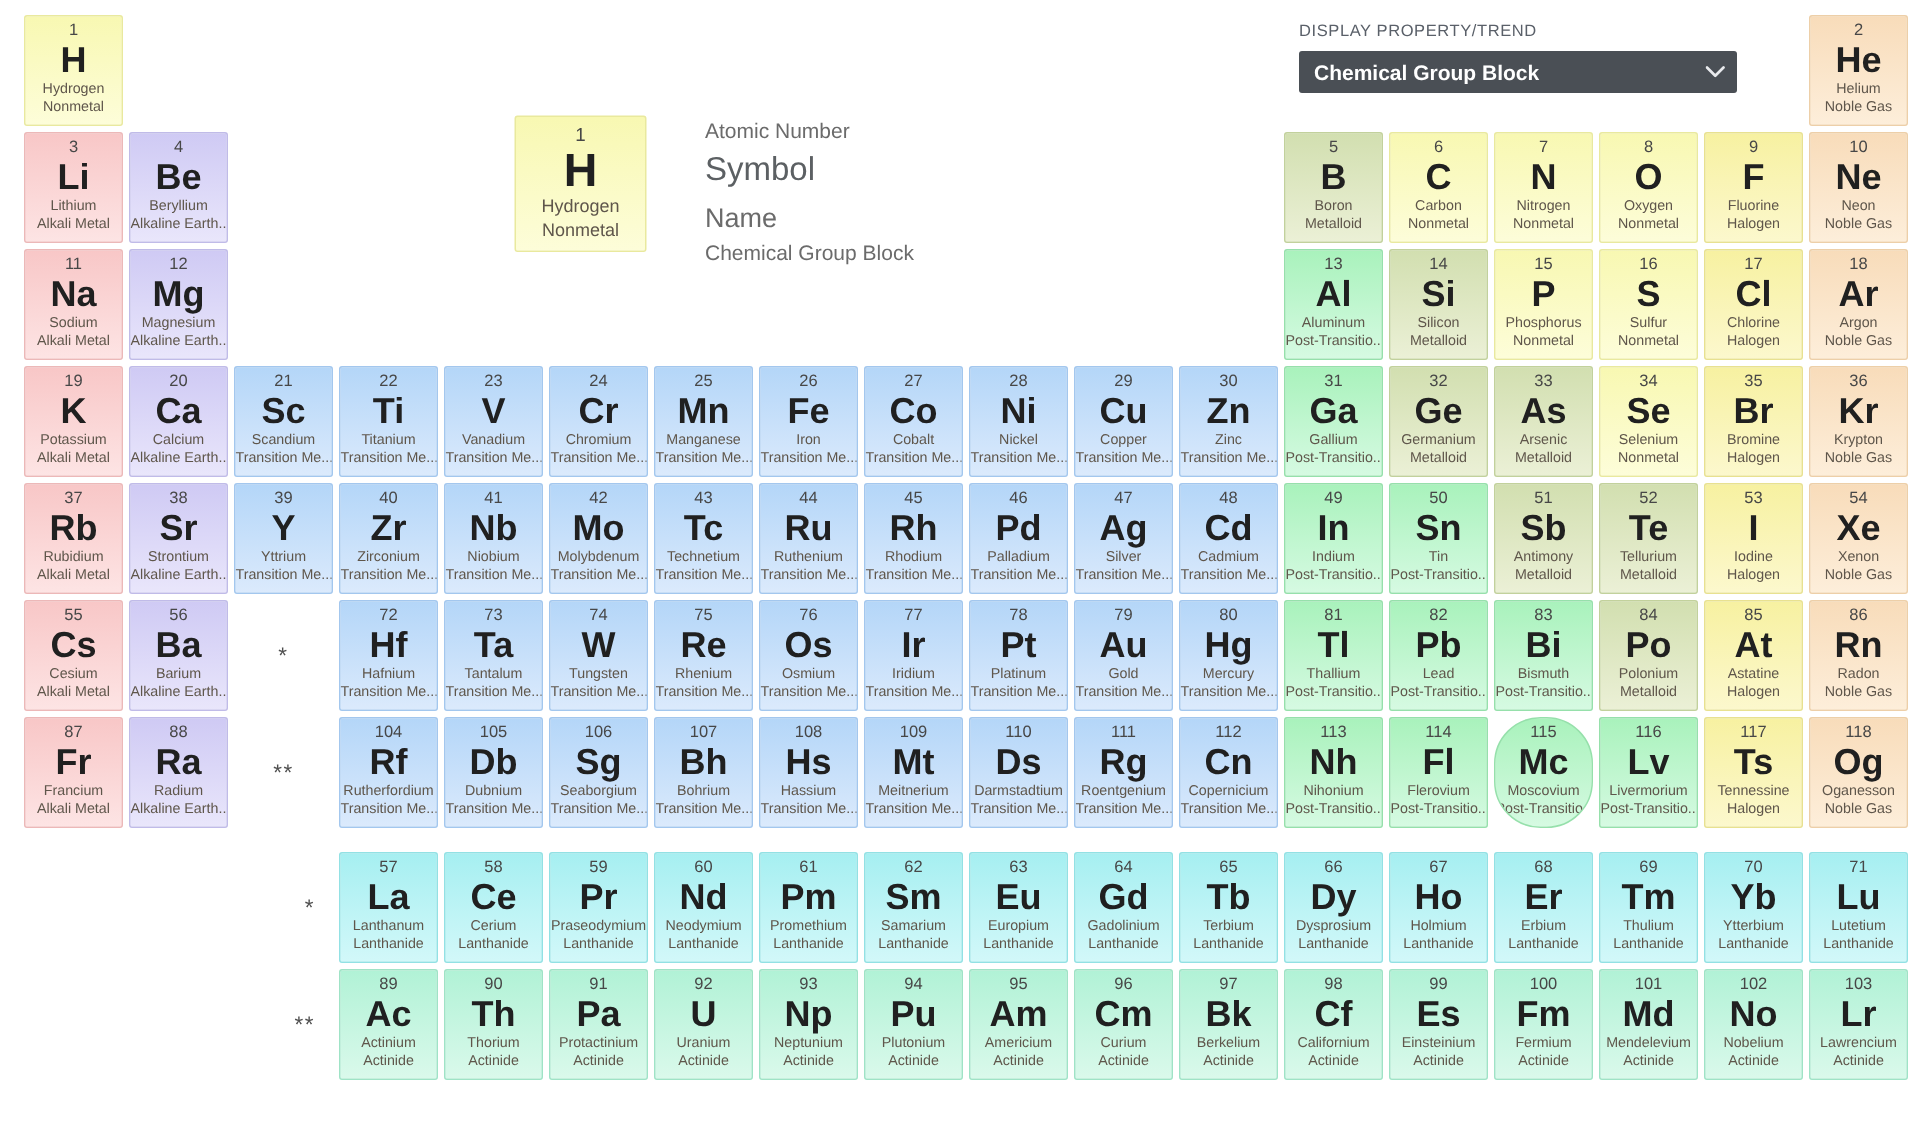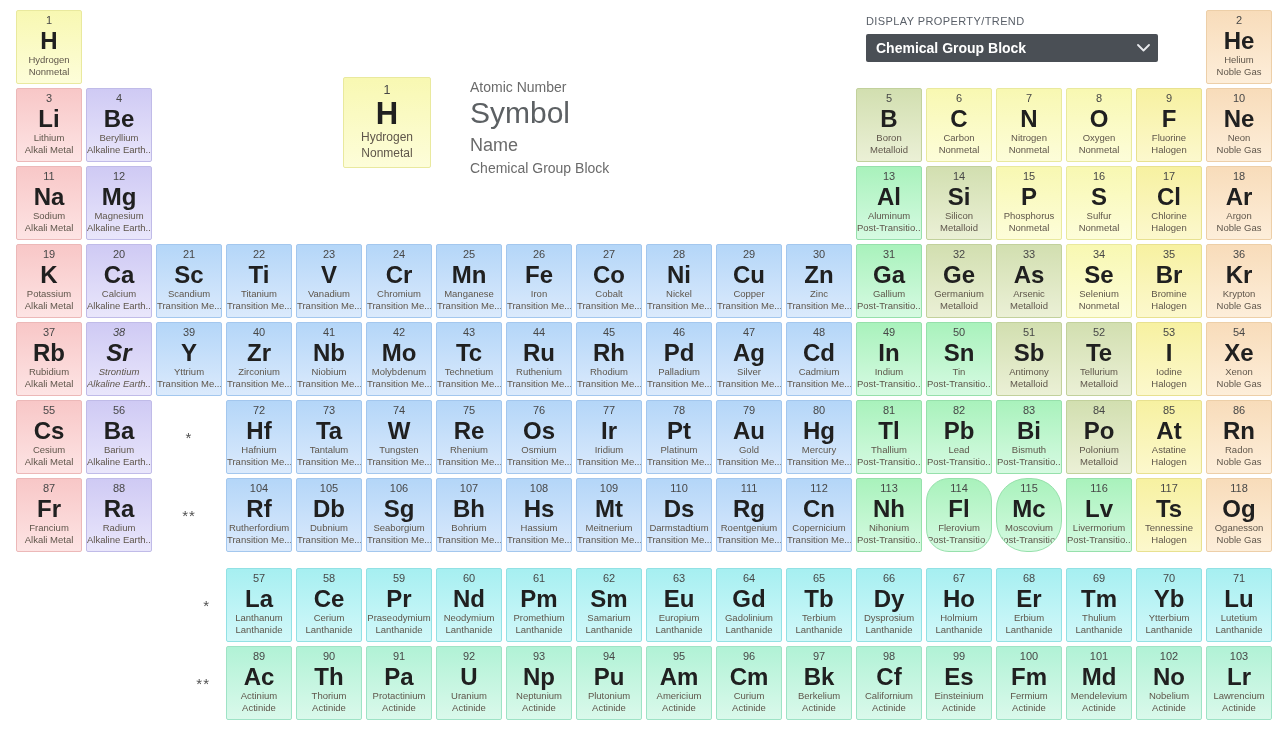--- a/index.html
+++ b/index.html
@@ -31,21 +31,21 @@
   
   .legend { position:absolute; left:343px; top:77px; display:flex; }
   .legend-tile { width:88px; height:91px; border:1px solid; border-radius:2px;
     display:flex; flex-direction:column; align-items:center; justify-content:space-between;
     padding:5px 2px 7px 2px; }
   .legend-tile .num { font-size:12.5px; color:#474747; }
   .legend-tile .sym { font-size:31px; line-height:30px; font-weight:700; color:#202020; }
   .legend-tile .nm, .legend-tile .grp { font-size:12px; color:#5f564b; }
   .legend-labels { margin-left:39px; display:flex; flex-direction:column; }
   .lg-atomic { font-size:14px; color:#6b6b6b; margin-top:2px; }
-  .lg-symbol { font-size:30px; color:#5c6063; line-height:34px; margin-top:1px; }
+  .lg-symbol { font-size:22px; color:#5c6063; line-height:34px; margin-top:1px; }
   .lg-name   { font-size:18px; color:#6b6b6b; margin-top:5px; }
   .lg-group  { font-size:14px; color:#6b6b6b; margin-top:4px; }
 
   
   .dd-wrap { position:absolute; left:866px; top:15px; width:292px; }
   .dd-label { font-size:11px; color:#5a6069; letter-spacing:.4px; }
   .dd-box { margin-top:7px; height:28px; background:#4a4f55; border-radius:2px;
     display:flex; align-items:center; cursor:pointer; }
   .dd-value { flex:1; padding-left:10px; font-size:14px; font-weight:700; color:#ffffff;
     white-space:nowrap; overflow:hidden; }
@@ -276,21 +276,21 @@
         <span class="sym">Kr</span>
         <span class="nm">Krypton</span>
         <span class="grp">Noble Gas</span>
       </div>
       <div class="tile" style="grid-area: 5 / 1; background: linear-gradient(rgb(248, 199, 199), rgb(253, 228, 228)); border-color: rgb(236, 184, 184);">
         <span class="num">37</span>
         <span class="sym">Rb</span>
         <span class="nm">Rubidium</span>
         <span class="grp">Alkali Metal</span>
       </div>
-      <div class="tile" style="grid-area: 5 / 2; background: linear-gradient(rgb(207, 202, 244), rgb(233, 230, 251)); border-color: rgb(192, 187, 232); font-style: italic;">
+      <div class="tile" style="grid-area: 5 / 2; background: linear-gradient(rgb(207, 202, 244), rgb(233, 230, 251)); border-color: rgb(192, 187, 232);">
         <span class="num">38</span>
         <span class="sym">Sr</span>
         <span class="nm">Strontium</span>
         <span class="grp">Alkaline Earth...</span>
       </div>
       <div class="tile" style="grid-area: 5 / 3; background: linear-gradient(rgb(180, 214, 248), rgb(219, 234, 252)); border-color: rgb(163, 199, 238);">
         <span class="num">39</span>
         <span class="sym">Y</span>
         <span class="nm">Yttrium</span>
         <span class="grp">Transition Me...</span>
@@ -552,21 +552,21 @@
         <span class="sym">Cn</span>
         <span class="nm">Copernicium</span>
         <span class="grp">Transition Me...</span>
       </div>
       <div class="tile" style="grid-area: 7 / 13; background: linear-gradient(rgb(169, 242, 188), rgb(214, 250, 226)); border-color: rgb(150, 224, 171);">
         <span class="num">113</span>
         <span class="sym">Nh</span>
         <span class="nm">Nihonium</span>
         <span class="grp">Post-Transitio...</span>
       </div>
-      <div class="tile" style="grid-area: 7 / 14; background: linear-gradient(rgb(169, 242, 188), rgb(214, 250, 226)); border-color: rgb(150, 224, 171); border-radius: 23px;">
+      <div class="tile" style="grid-area: 7 / 14; background: linear-gradient(rgb(169, 242, 188), rgb(214, 250, 226)); border-color: rgb(150, 224, 171);">
         <span class="num">114</span>
         <span class="sym">Fl</span>
         <span class="nm">Flerovium</span>
         <span class="grp">Post-Transitio...</span>
       </div>
       <div class="tile" style="grid-area: 7 / 15; background: linear-gradient(rgb(169, 242, 188), rgb(214, 250, 226)); border-color: rgb(150, 224, 171); border-radius: 31px;">
         <span class="num">115</span>
         <span class="sym">Mc</span>
         <span class="nm">Moscovium</span>
         <span class="grp">Post-Transitio...</span>

